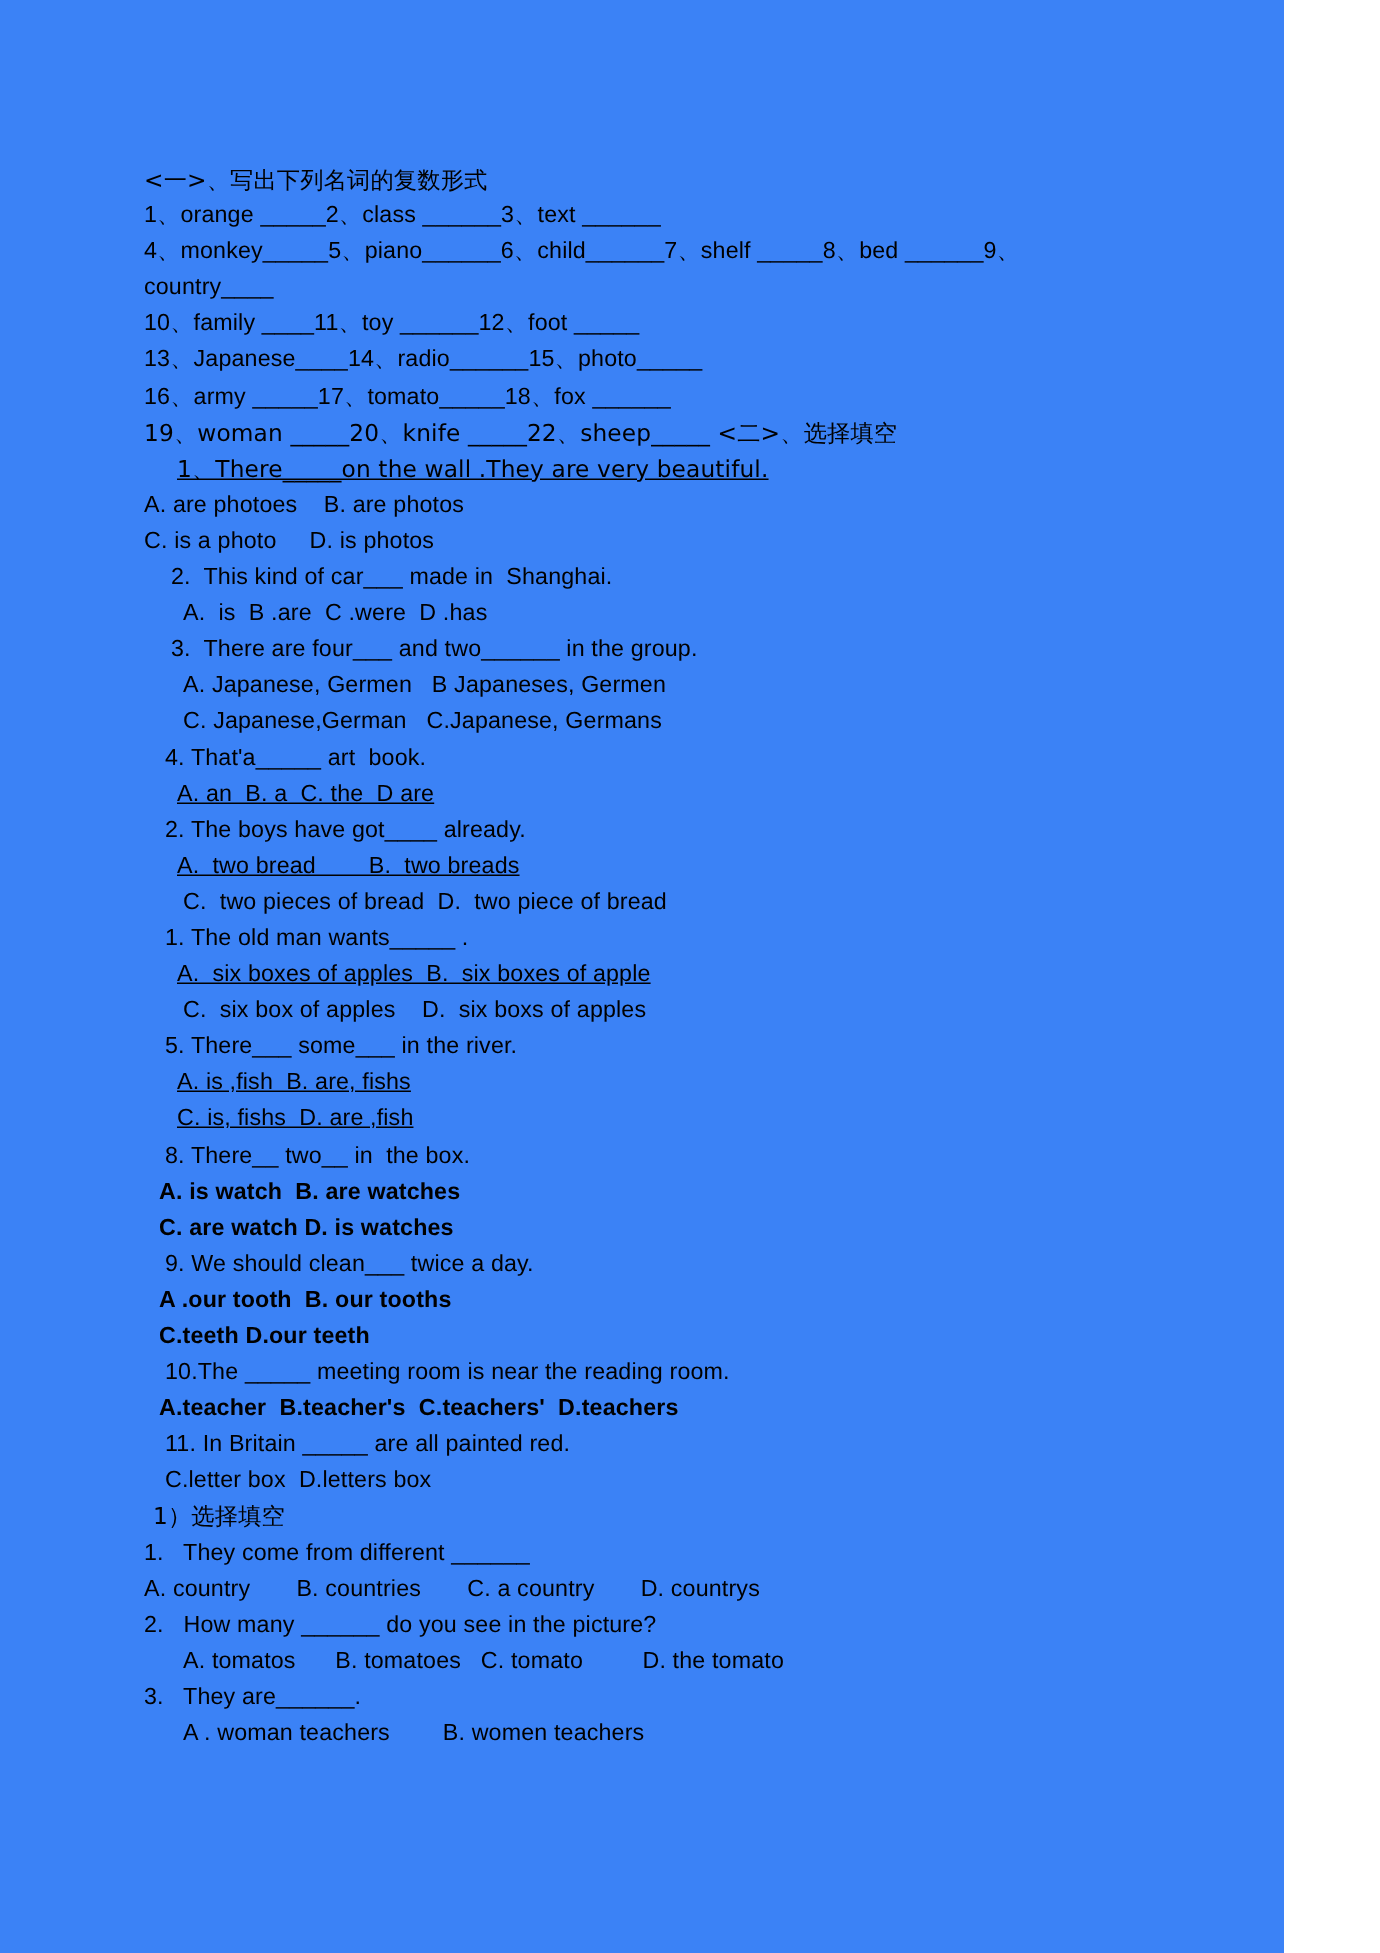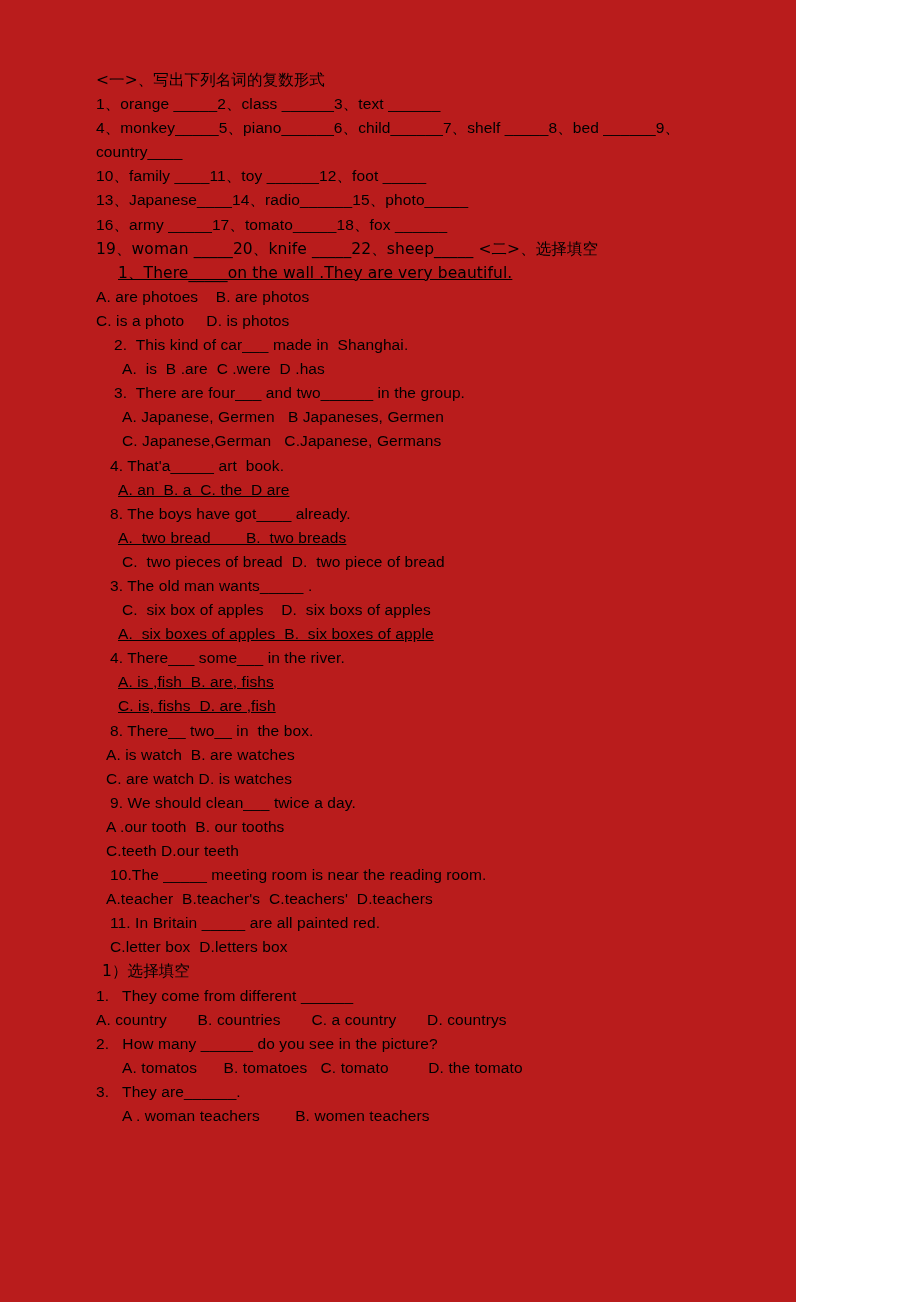--- a/index.html
+++ b/index.html
@@ -10,41 +10,41 @@
   }
   body {
     width: 920px;
     height: 1302px;
     font-family: "Liberation Sans", "DejaVu Sans", sans-serif;
     color: #000000;
     -webkit-font-smoothing: none;
   }
   .page {
     position: relative;
-    width: 796px;
+    width: 856px;
     height: 1302px;
-    background: #b91c1c;
+    background: #3b82f6;
     box-sizing: border-box;
-    padding: 68px 0 0 0;
+    padding: 108px 0 0 0;
     overflow: hidden;
   }
   .doc-body {
     margin: 0;
     padding: 0 96px 0 96px;
   }
   .line {
     font-size: 15.5px;
     line-height: 24.1px;
     white-space: pre-wrap;
     letter-spacing: 0.1px;
     min-height: 24.1px;
   }
   
   .ind-0  { text-indent: 0px; }
-  .ind-1  { text-indent: 10px; }
+  .ind-1  { text-indent: 10px; font-weight: bold; }
   .ind-2  { text-indent: 14px; }
   .ind-3  { text-indent: 18px; }
   .ind-4  { text-indent: 22px; text-decoration: underline; }
   .ind-5  { text-indent: 26px; }
   .ind-6  { text-indent: 6px; }
   .cjk {
     font-family: "DejaVu Sans", "Liberation Sans", sans-serif;
   }
 </style>
 </head>
@@ -82,33 +82,33 @@
         <div class="line ind-5">A. Japanese, Germen   B Japaneses, Germen</div>
         <div class="line ind-5">C. Japanese,German   C.Japanese, Germans</div>
       </div>
 
       <div>
         <div class="line ind-2">4. That'a_____ art  book.</div>
         <div class="line ind-4">A. an  B. a  C. the  D are</div>
       </div>
 
       <div>
-        <div class="line ind-2">8. The boys have got____ already.</div>
+        <div class="line ind-2">2. The boys have got____ already.</div>
         <div class="line ind-4">A.  two bread        B.  two breads</div>
         <div class="line ind-5">C.  two pieces of bread  D.  two piece of bread</div>
       </div>
 
       <div>
-        <div class="line ind-2">3. The old man wants_____ .</div>
+        <div class="line ind-2">1. The old man wants_____ .</div>
+        <div class="line ind-4">A.  six boxes of apples  B.  six boxes of apple</div>
         <div class="line ind-5">C.  six box of apples    D.  six boxs of apples</div>
-        <div class="line ind-4">A.  six boxes of apples  B.  six boxes of apple</div>
       </div>
 
       <div>
-        <div class="line ind-2">4. There___ some___ in the river.</div>
+        <div class="line ind-2">5. There___ some___ in the river.</div>
         <div class="line ind-4">A. is ,fish  B. are, fishs</div>
         <div class="line ind-4">C. is, fishs  D. are ,fish</div>
       </div>
 
       <div>
         <div class="line ind-2">8. There__ two__ in  the box.</div>
         <div class="line ind-1">A. is watch  B. are watches</div>
         <div class="line ind-1">C. are watch D. is watches</div>
       </div>
 

